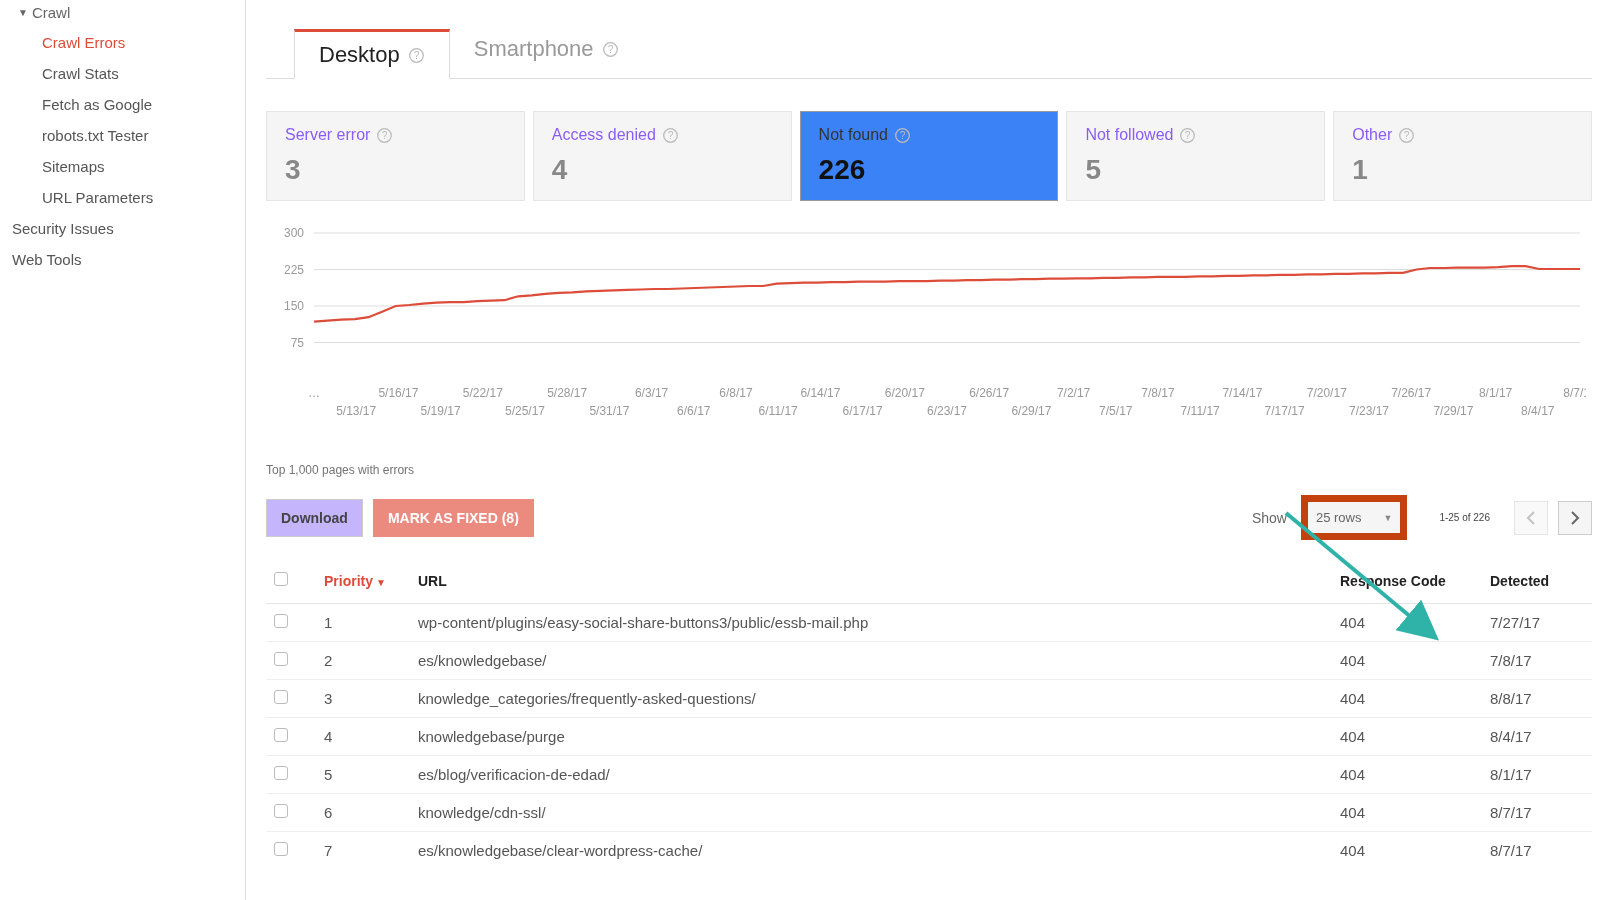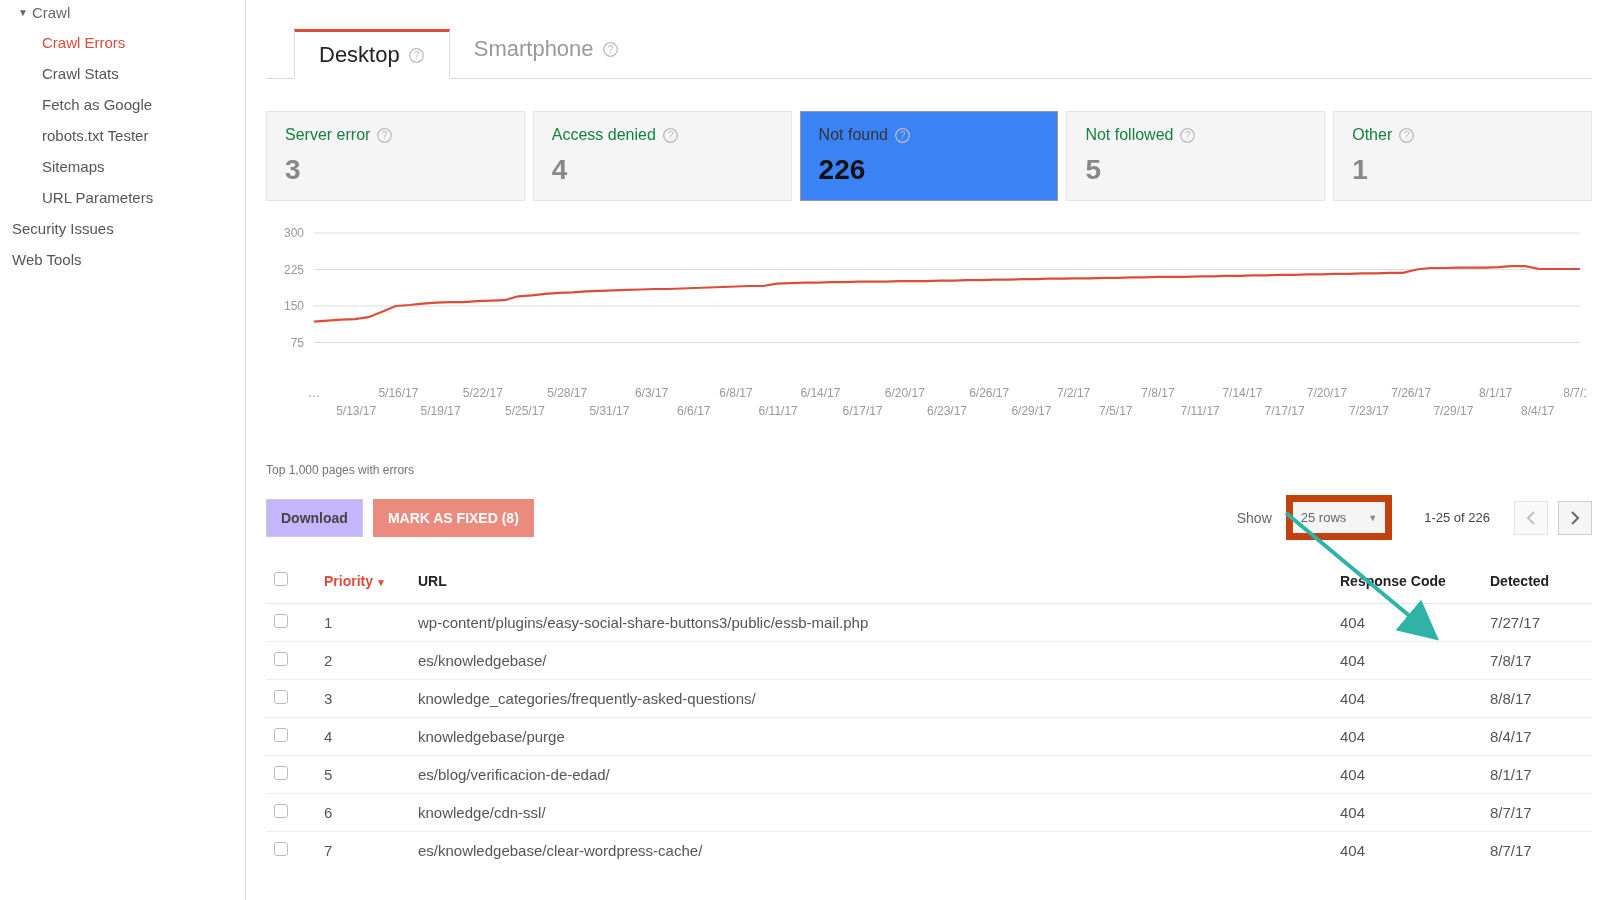--- a/index.html
+++ b/index.html
@@ -12,42 +12,42 @@
   .nav-item { display: block; padding: 7px 0 7px 24px; color: #555; cursor: pointer; font-size: 15px; }
   .nav-item.active { color: #dd4b39; font-weight: 500; }
   .nav-top { padding: 7px 0 7px 12px; color:#555; font-size: 15px; cursor:pointer; }
   .main { flex: 1; padding: 0 8px 0 20px; position: relative; }
   .tabs { display:flex; border-bottom: 1px solid #ddd; margin-top: 28px; }
   .tab { display:flex; align-items:center; gap:8px; padding: 0 24px 10px 24px; font-size: 22px; color:#999; cursor:pointer; position:relative; top:1px; }
   .tab.active { color:#222; border: 1px solid #ddd; border-top: 3px solid #dd4b39; border-bottom: 1px solid #fff; padding-top: 10px; margin-left: 28px; }
   .help-icon svg { display:block; }
   .stat-cards { display:flex; gap:8px; margin-top: 32px; }
   .card { flex:1; background:#f5f5f5; border:1px solid #e5e5e5; padding: 14px 18px; cursor:pointer; }
-  .card-label { display:flex; align-items:center; gap:6px; color:#15803d; font-size:16px; }
+  .card-label { display:flex; align-items:center; gap:6px; color:#8b5cf6; font-size:16px; }
   .card-value { font-size: 28px; font-weight:bold; color:#888; margin-top: 10px; }
   .card.active { background:#3b82f6; border:1px solid #999; }
   .card.active .card-label { color:#333; }
   .card.active .card-value { color:#111; }
   .chart-area { margin-top: 26px; position: relative; }
   svg.chart { display:block; }
   .axis-label { font-size: 12px; fill:#999; }
   .gridline { stroke:#ddd; stroke-width:1; }
   .dataline { stroke:#dd4b39; stroke-width:2.2; fill:none; }
   .table-title { font-size: 12px; color:#737373; margin-top: 36px; }
   .toolbar { display:flex; align-items:center; margin-top: 18px; gap: 10px; }
   .btn { border:1px solid #ccc; background:#c4b5fd; color:#444; font-size:14px; font-weight:bold; padding: 10px 14px; cursor:pointer; }
   .btn.primary { background:#eb8b80; color:#fff; border-color:#eb8b80; }
   .filter-wrap { position:relative; display:flex; align-items:center; border:1px solid #ccc; width:210px; height:36px; }
   .filter-wrap input { border:none; outline:none; flex:1; font-size:14px; padding: 0 10px; color:#444; }
   .filter-icon { position:absolute; right:8px; top:6px; }
   .spacer { flex:1; }
   .show-label { color:#666; font-size:14px; margin-right:4px; }
   .rows-select { border:7px solid #c2410c; background:#f5f5f5; padding:8px 8px; font-size:13px; color:#666; cursor:pointer; display:flex; align-items:center; gap:22px; }
   .down-tri { font-size:9px; color:#888; }
-  .page-info { font-size:13px; color:#444; margin: 0 14px 0 22px; }
+  .page-info { font-size:10px; color:#444; margin: 0 14px 0 22px; }
   .pager-btn { border:1px solid #ccc; background:#f5f5f5; width:34px; height:34px; display:flex; align-items:center; justify-content:center; cursor:pointer; font-size:20px; color:#888; }
   .pager-btn.disabled { opacity:.5; cursor:default; }
   .table { width:100%; border-collapse:collapse; margin-top: 18px; }
   .table th { text-align:left; font-size:14px; font-weight:bold; color:#222; padding: 14px 8px; border-bottom:1px solid #e5e5e5; }
   .table th.sorted { color:#dd4b39; }
   .sort-ind { font-size:10px; color:#dd4b39; margin-left:3px; }
   .table td { font-size:15px; color:#555; padding: 10px 8px; border-top:1px solid #eee; }
   .table tbody tr:first-child td { border-top: none; }
   .chk { width:14px; height:14px; border:1px solid #bbb; border-radius:3px; background:#fff; display:inline-block; cursor:pointer; }
   .col-chk { width:50px; }

